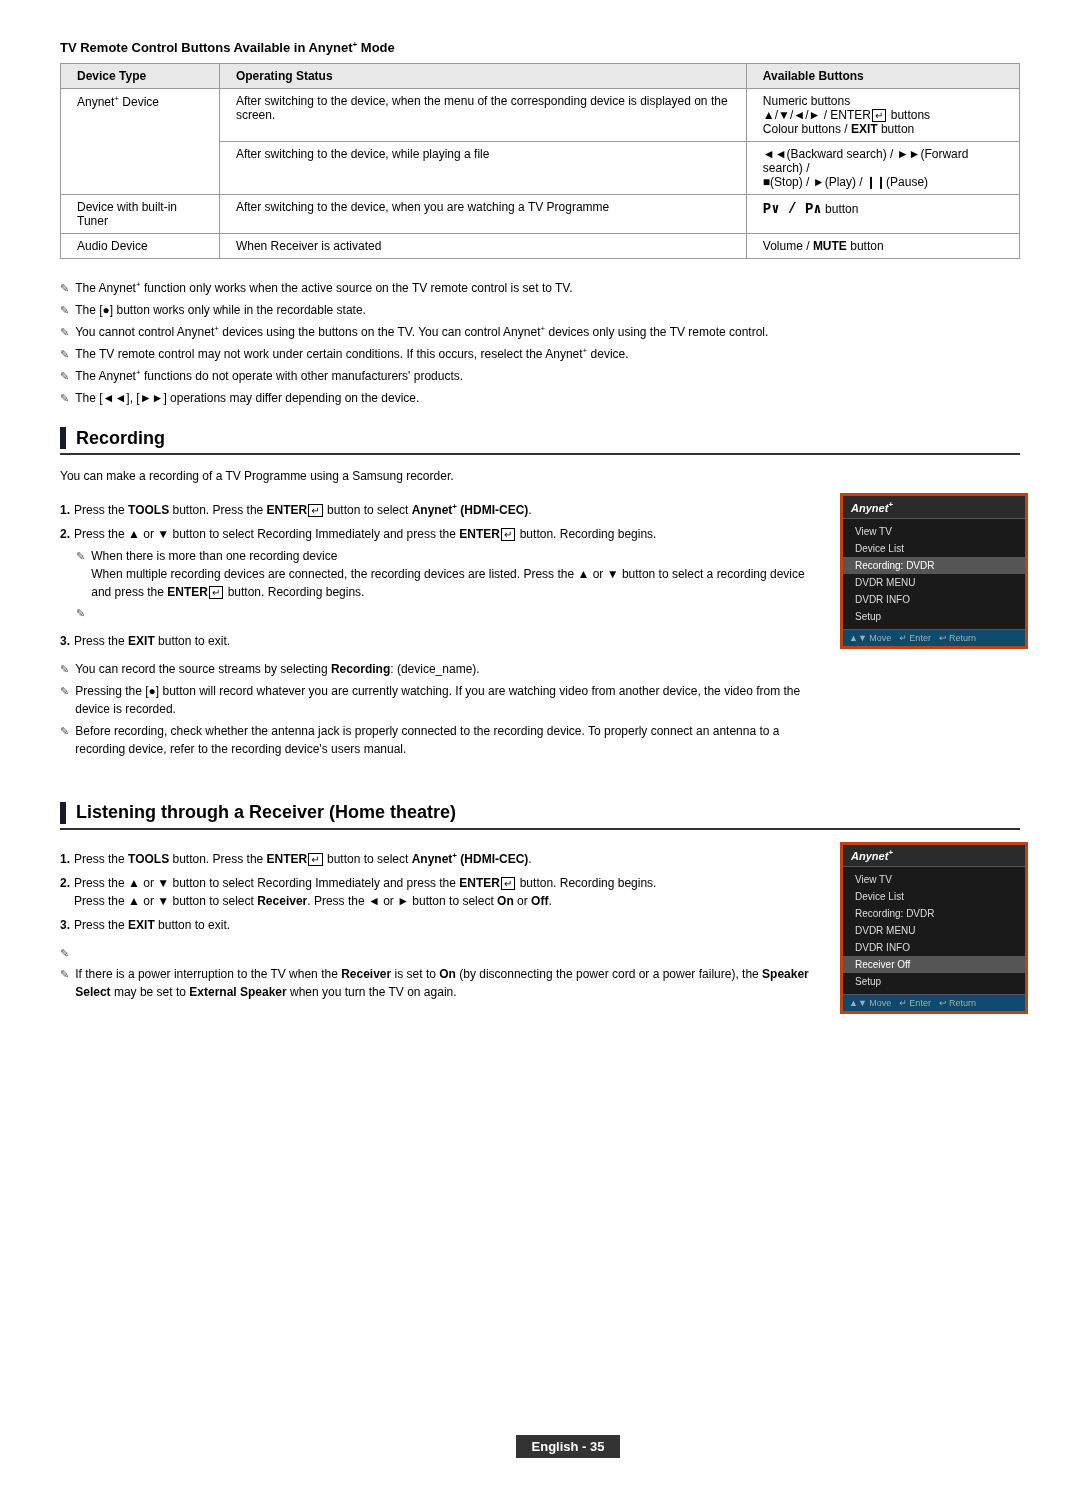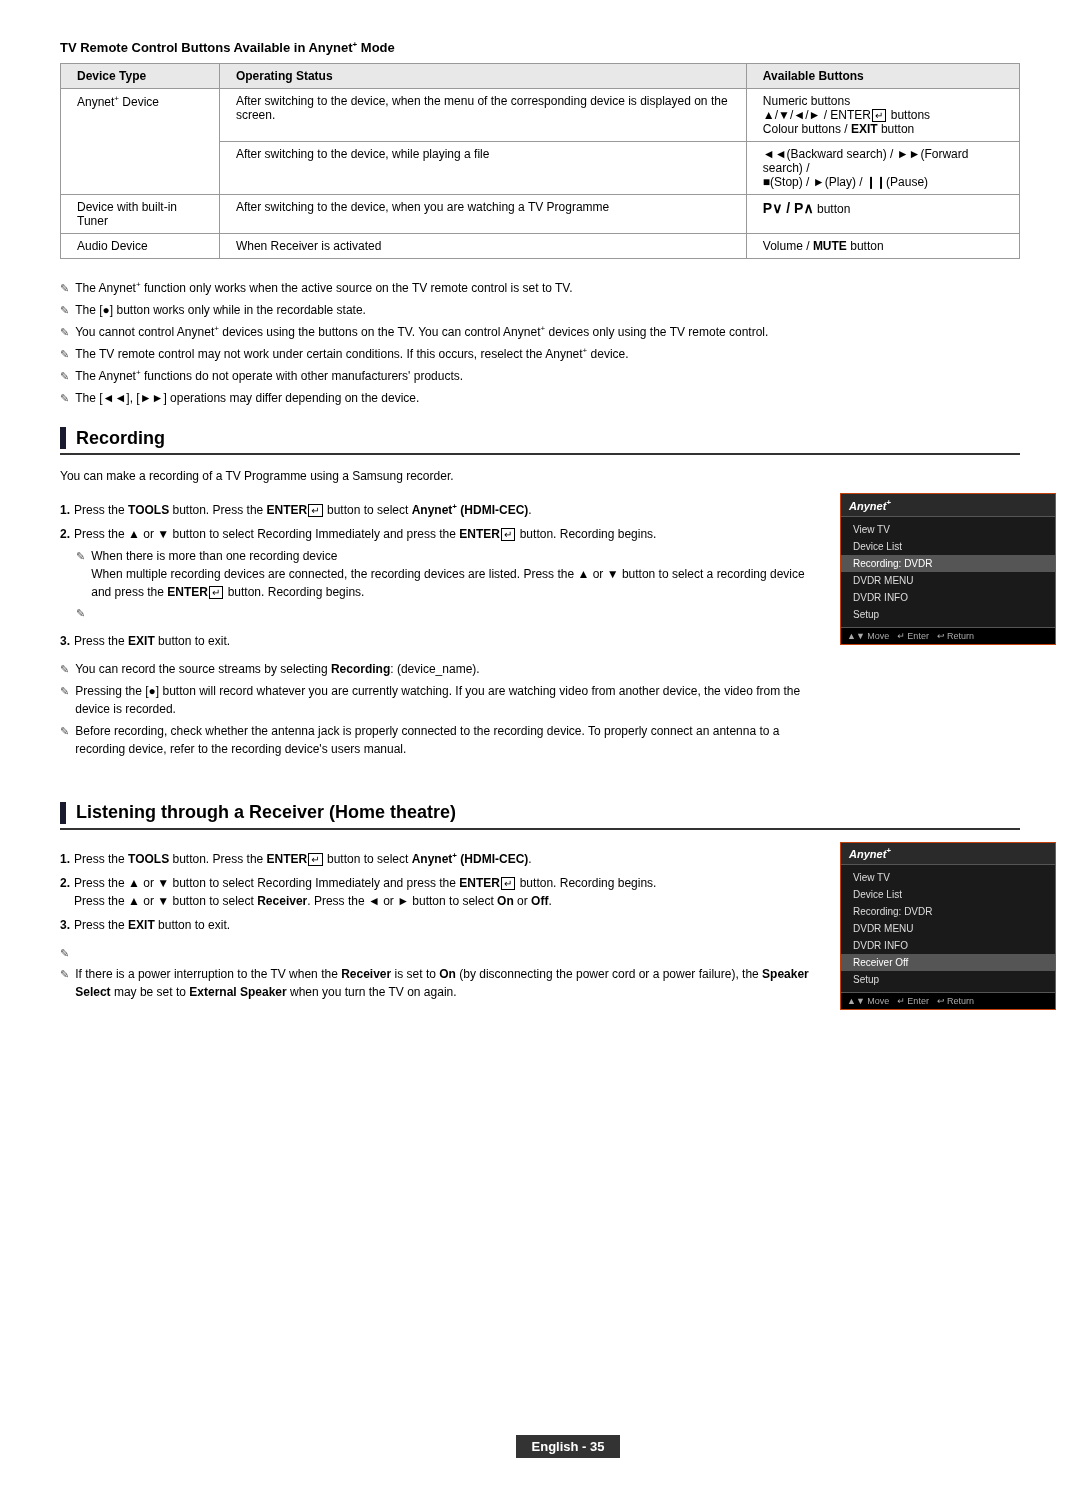--- a/index.html
+++ b/index.html
@@ -95,22 +95,22 @@
       width: 180px;
       flex-shrink: 0;
     }
 
     
     .tv-menu {
       background: #1a1a1a;
       color: #fff;
       font-size: 10px;
       padding: 0;
-      border: 1px solid #c2410c;
-      width: 216px;
+      border: 3px solid #c2410c;
+      width: 188px;
     }
     .tv-menu-header {
       background: #2a2a2a;
       padding: 4px 8px;
       font-size: 11px;
       font-style: italic;
       color: #ccc;
       border-bottom: 1px solid #555;
     }
     .tv-menu-header span {
@@ -124,21 +124,21 @@
     .tv-menu-item {
       padding: 3px 12px;
       color: #ddd;
       font-size: 10px;
     }
     .tv-menu-item.highlighted {
       background: #555;
       color: #fff;
     }
     .tv-menu-footer {
-      background: #000000;
+      background: #0c4a6e;
       padding: 3px 6px;
       font-size: 9px;
       color: #aaa;
       border-top: 1px solid #555;
       display: flex;
       gap: 8px;
     }
     .tv-menu-footer span {
       font-size: 9px;
       color: #aaa;
@@ -210,20 +210,21 @@
     .enter-icon {
       font-size: 10px;
       border: 1px solid #000;
       padding: 0 2px;
       margin: 0 1px;
     }
 
     .pv-text {
       font-size: 14px;
       font-weight: bold;
+      font-family: Liberation Mono, monospace;
     }
   </style>
 </head>
 <body>
 
 <div class="table-section">
   <div class="section-heading">
     TV Remote Control Buttons Available in Anynet<sup>+</sup> Mode
   </div>
   <table>

